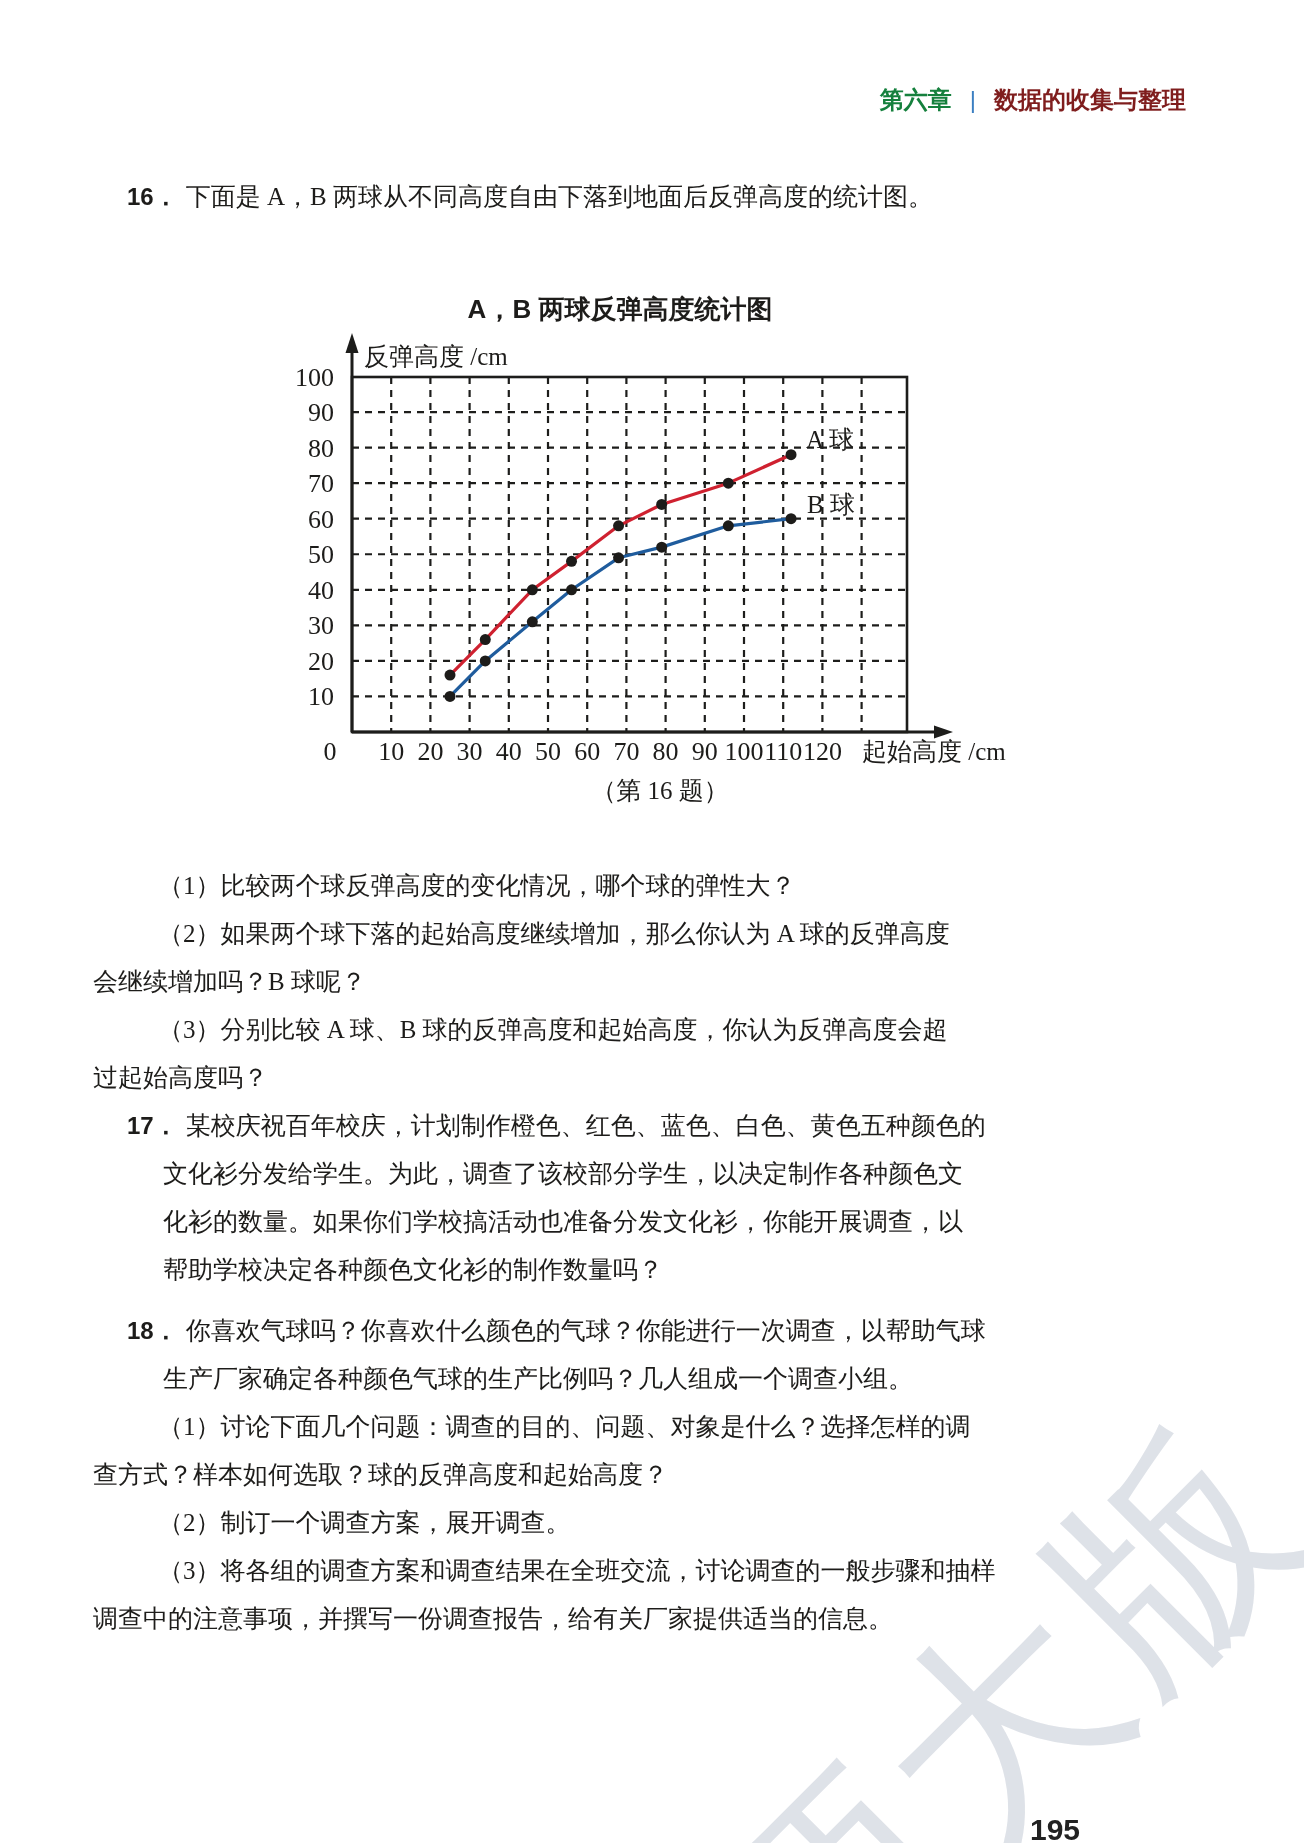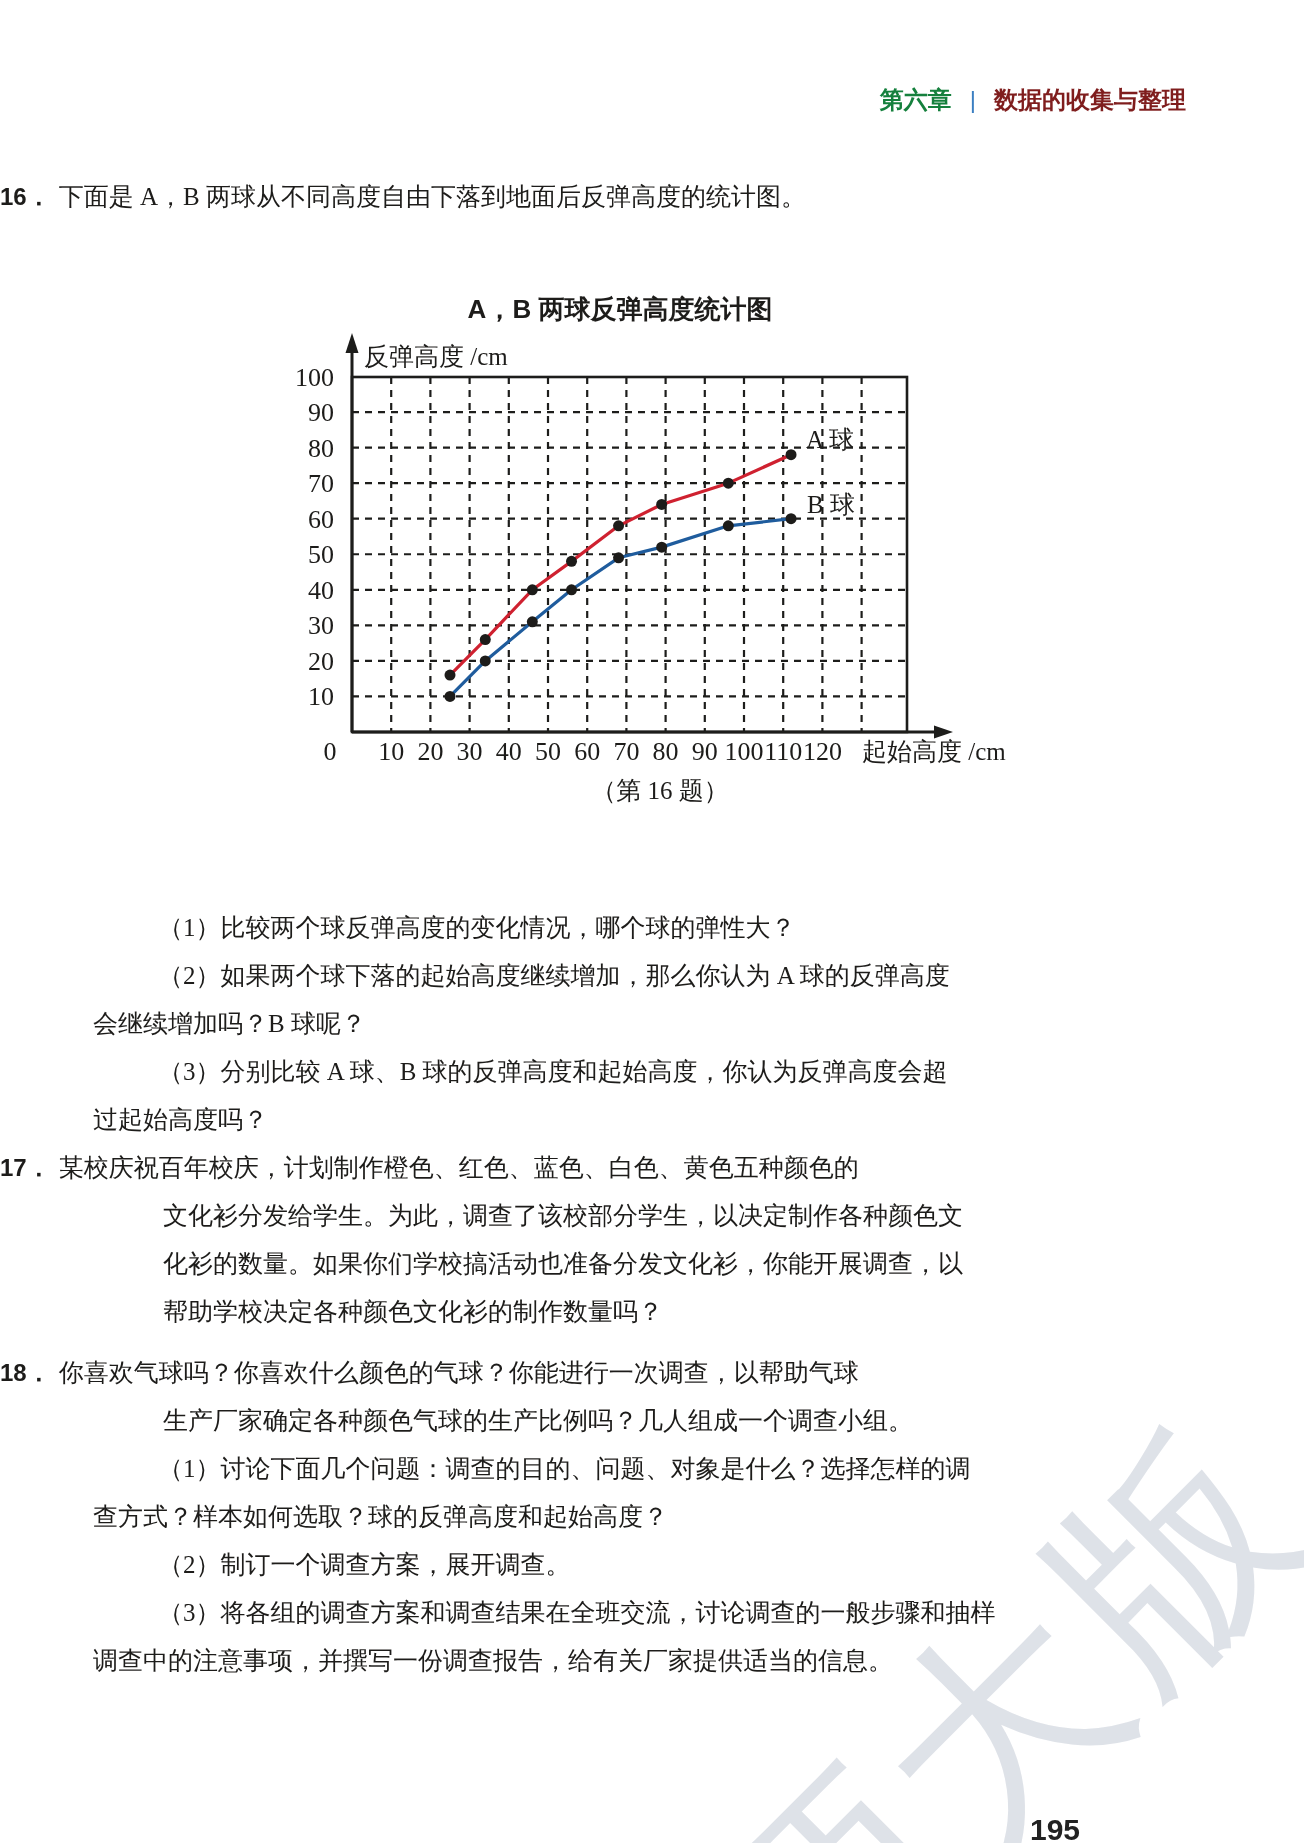--- a/index.html
+++ b/index.html
@@ -8,23 +8,23 @@
   
   .header{position:absolute;top:84px;left:0;width:1186px;text-align:right;
           font-family:"Liberation Sans","DejaVu Sans",sans-serif;font-size:24px;font-weight:bold;
           white-space:nowrap;z-index:1;}
   .hchap{color:#15803d;}
   .hsep{color:#3b7fc2;font-weight:normal;margin:0 18px;}
   .htitle{color:#7f1d1d;font-family:Liberation Mono, monospace;}
   
   .flow{position:absolute;left:0;right:0;z-index:1;}
   #flow-intro{top:173px;}
-  #flow-main{top:904px;}
+  #flow-main{top:862px;}
   .tl{height:48px;line-height:48px;font-size:25px;white-space:nowrap;}
-  .tl.num{}
+  .tl.num{padding-left:127px;}
   .tl.body{padding-left:163px;font-family:Liberation Serif, serif;}
   .tl.sub{padding-left:158px;}
   .tl.subcont{padding-left:93px;}
   .tl.gap{margin-top:13px;}
   .pn{font-weight:bold;font-family:"Liberation Sans","DejaVu Sans",sans-serif;
       font-size:24px;margin-right:8px;}
   
   .chart-wrap{position:absolute;left:250px;top:248px;width:760px;height:570px;z-index:1;}
   svg{display:block;}
   .grid{stroke:#1d1d1b;stroke-width:2.2;stroke-dasharray:7 6;}

